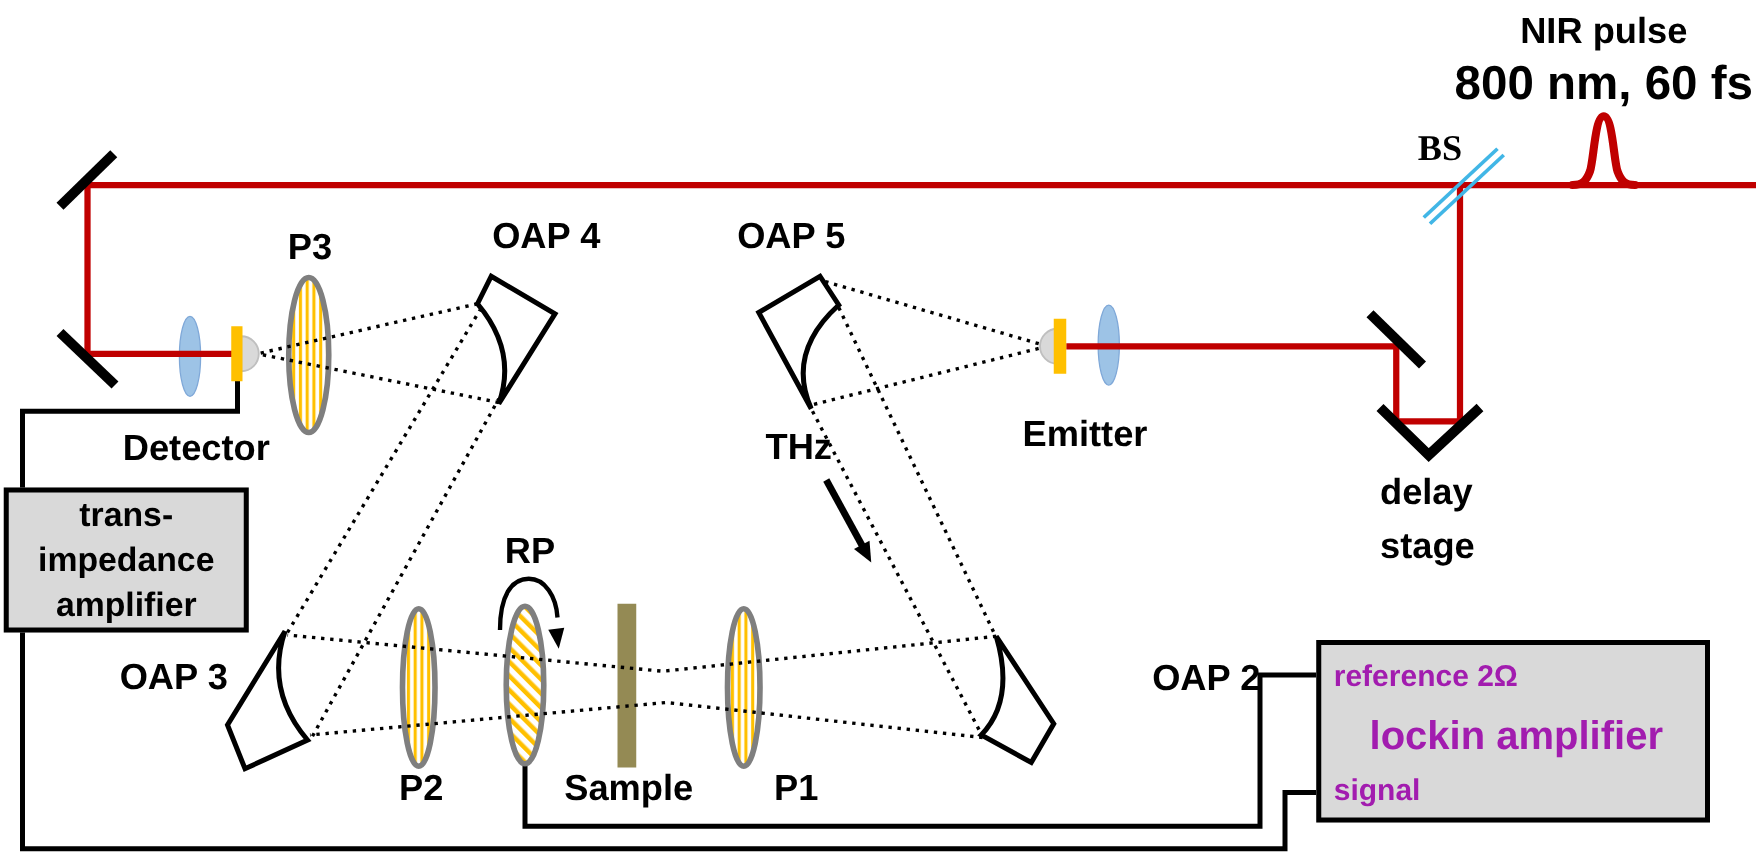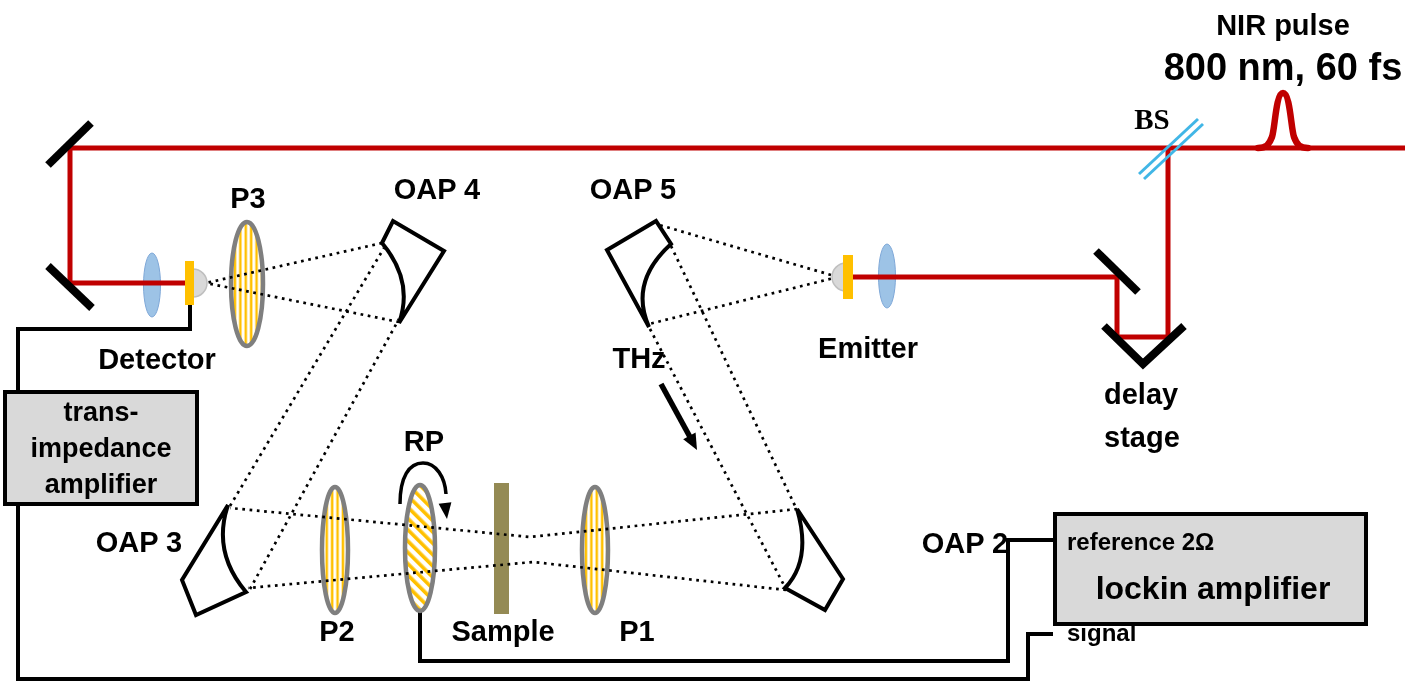--- a/index.html
+++ b/index.html
@@ -17,21 +17,21 @@
   .lbl.small { font-size:38px; }
   .multiline { line-height:43px; }
   .box {
     position:absolute; background:#d9d9d9; border:4px solid #000;
   }
   .box.trans {
     left:3px; top:390px; width:196px; height:116px;
     display:flex; flex-direction:column; align-items:center; justify-content:center;
     font-weight:bold; font-size:27px; line-height:36px; text-align:center; color:#000;
   }
-  .box.lockin { left:1053px; top:512px; width:315px; height:114px; color:#000000; }
+  .box.lockin { left:1053px; top:512px; width:315px; height:146px; color:#a21caf; }
   .box.lockin .ref    { position:absolute; left:10px;  top:12px;  font-weight:bold; font-size:24px; white-space:nowrap; }
   .box.lockin .title  { position:absolute; left:156px; top:54px;  font-weight:bold; font-size:32px; white-space:nowrap; transform:translateX(-50%); }
   .box.lockin .sig    { position:absolute; left:10px;  top:103px; font-weight:bold; font-size:24px; white-space:nowrap; }
 </style>
 </head>
 <body>
 
 <div class="stage">
 
   <svg class="layer" width="1405" height="687" viewBox="0 0 1405 687">

